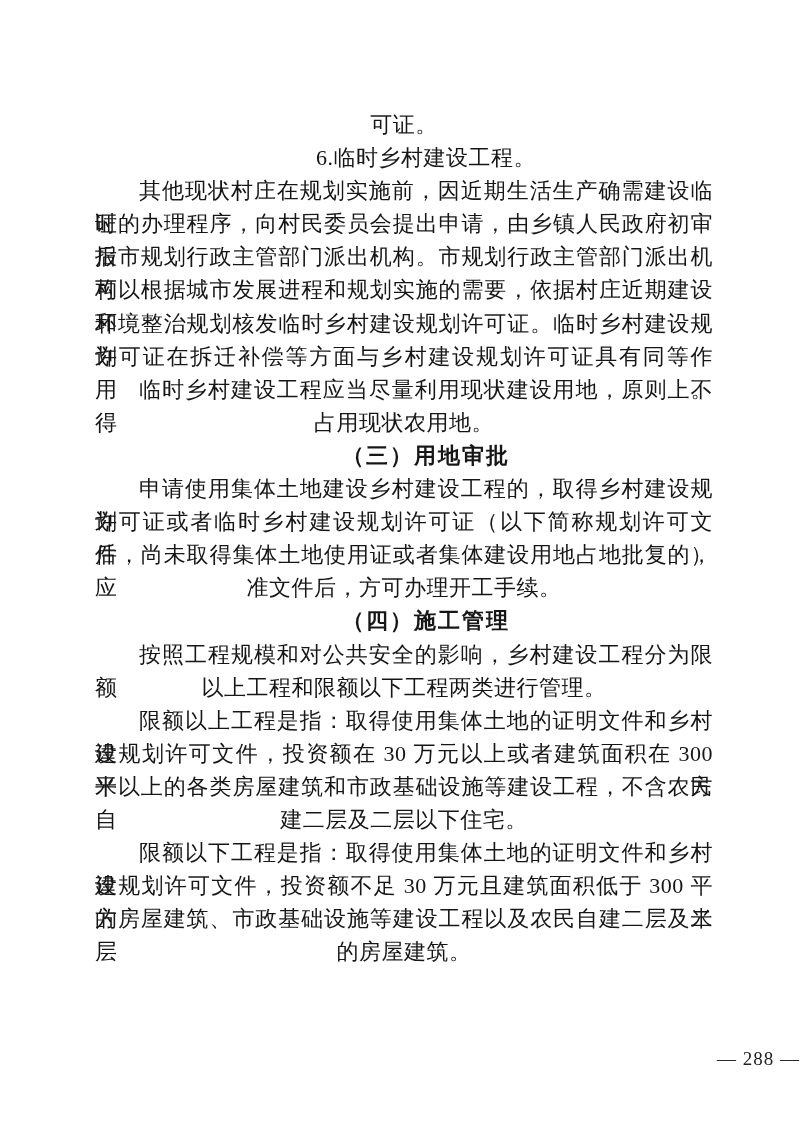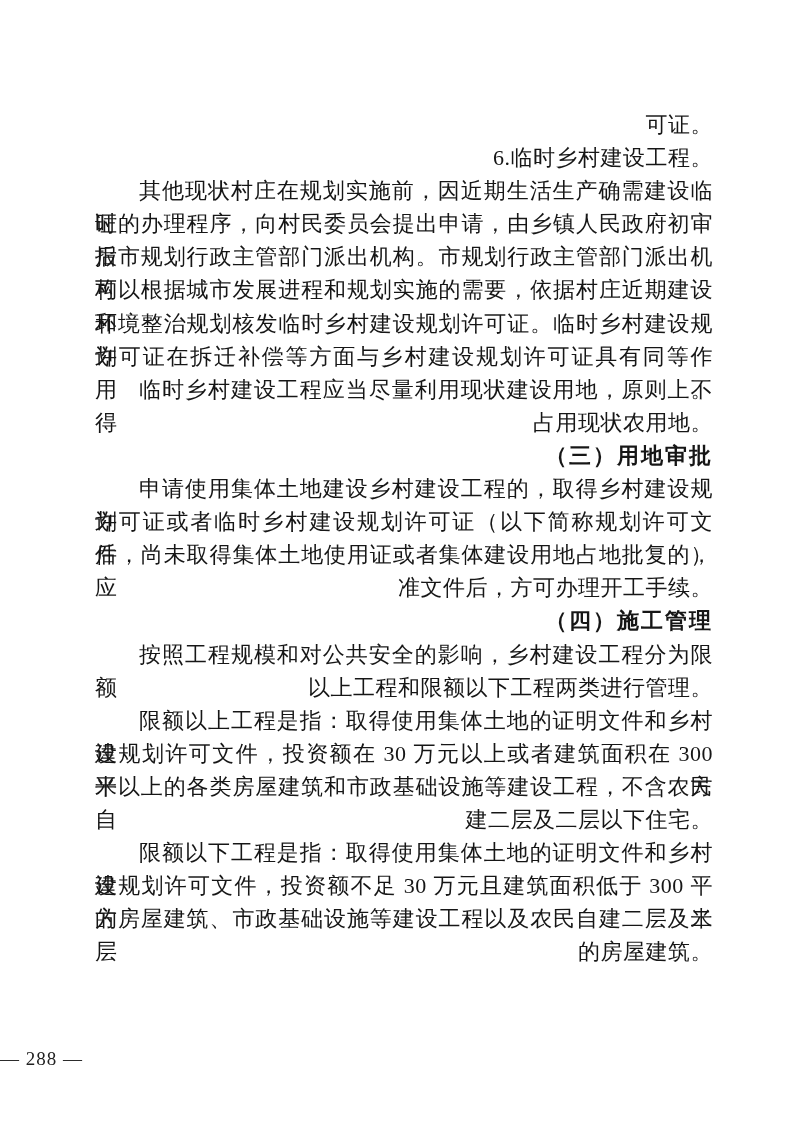--- a/index.html
+++ b/index.html
@@ -22,42 +22,42 @@
     width: 618px;
     font-size: 22px;
     line-height: 33.1px;
     color: #161616;
     letter-spacing: 0.5px;
   }
   .l {
     height: 33.1px;
     white-space: normal;
     overflow: visible;
-    text-align: right;
+    text-align: center;
   }
   
   .jl {
     text-align: justify;
     text-align-last: justify;
     text-justify: inter-character;
   }
   
   .ind {
     text-indent: 44px;
   }
   .b {
     font-weight: bold;
     letter-spacing: 2px;
   }
   .footer {
     position: absolute;
     left: 0;
     top: 1046px;
     width: 800px;
-    text-align: left;
+    text-align: right;
     font-size: 19px;
     line-height: 26px;
     color: #222222;
     letter-spacing: 1px;
   }
 </style>
 </head>
 <body>
 
 <div class="page">

